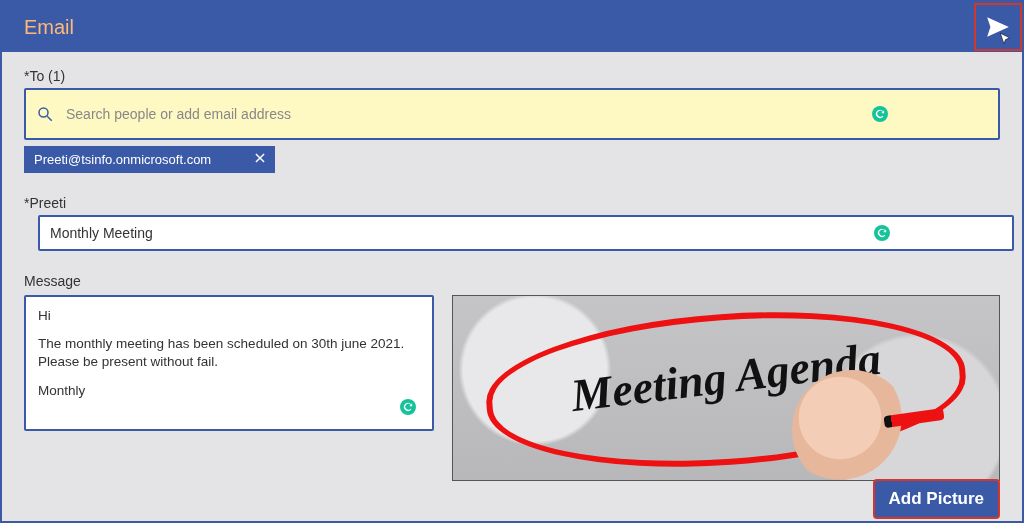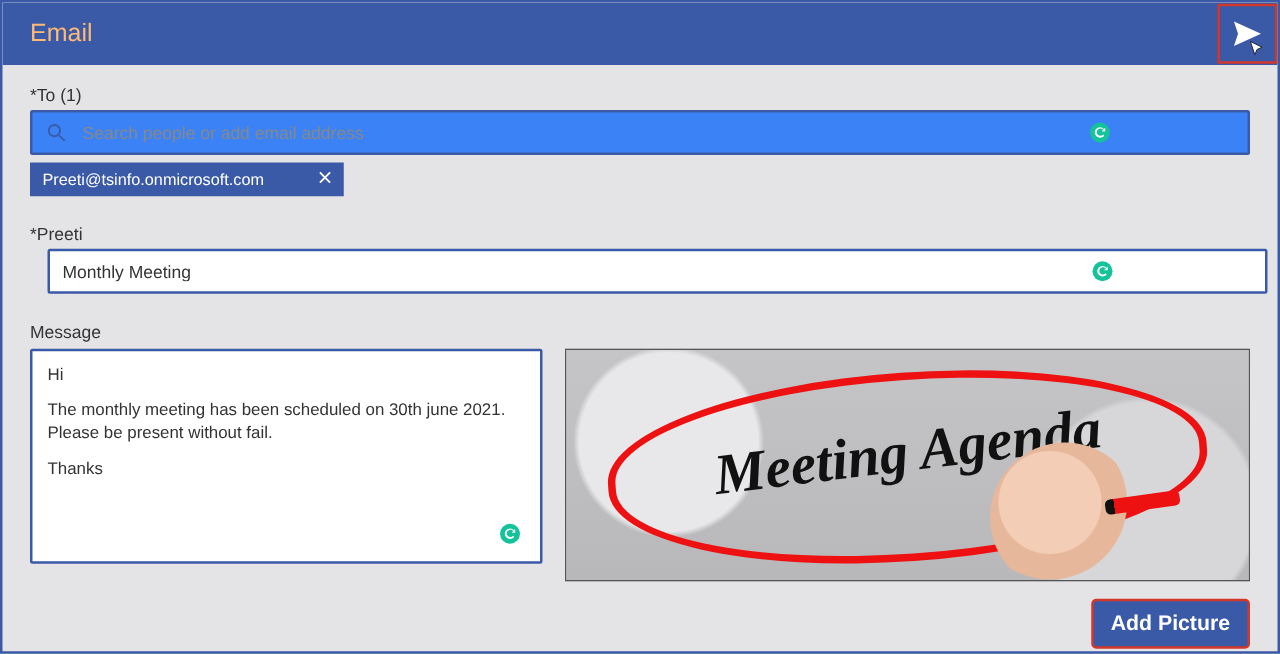--- a/index.html
+++ b/index.html
@@ -46,24 +46,24 @@
   }
   .content {
     padding: 16px 22px 12px 22px;
   }
   .label {
     font-size: 14px;
     color: #333;
     margin-bottom: 4px;
   }
   .search-wrap {
-    background: #3b82f6;
+    background: #fef9c3;
     border: 2px solid #3a5aa8;
     border-radius: 2px;
-    height: 36px;
+    height: 52px;
     display: flex;
     align-items: center;
     padding: 0 28px 0 10px;
     position: relative;
   }
   .search-wrap .search-icon {
     width: 18px; height: 18px; margin-right: 10px;
     color: #3a5aa8;
   }
   .search-wrap input {
@@ -115,21 +115,21 @@
   }
   .subject-wrap { position: relative; }
   .subject-wrap .grammarly-dot { right: 110px; top: 10px; }
   .row {
     display: flex;
     gap: 18px;
     margin-top: 6px;
   }
   .message-box {
     flex: 0 0 410px;
-    height: 172px;
+    height: 136px;
     background: #fff;
     border: 2px solid #3a5aa8;
     border-radius: 2px;
     padding: 10px 12px;
     font-size: 13.5px;
     color: #333;
     line-height: 1.35;
     position: relative;
   }
   .message-box p { margin: 0 0 10px 0; }
@@ -252,21 +252,21 @@
         </svg>
     </span>
   </div>
 
   <div class="section-gap"></div>
   <div class="label">Message</div>
   <div class="row">
     <div class="message-box">
       <p>Hi</p>
       <p>The monthly meeting has been scheduled on 30th june 2021. Please be present without fail.</p>
-      <p>Thanks</p>
+      <p>Monthly</p>
       <span class="grammarly-dot">
         <svg viewBox="0 0 24 24">
             <path d="M12 2a10 10 0 1 0 8 16l-2-2a7 7 0 1 1 1-8h-3v2h6V4h-2v2a10 10 0 0 0-8-4z" fill="#fff"></path>
           </svg>
       </span>
     </div>
     <div class="picture-wrap">
       <div class="pic-bg"></div>
       <div class="pic-oval"></div>
       <div class="pic-text">Meeting Agenda</div>

